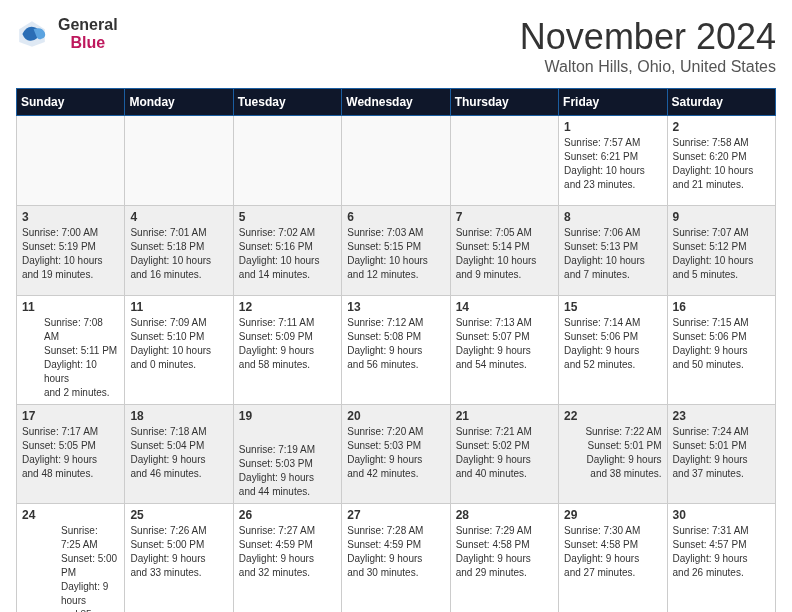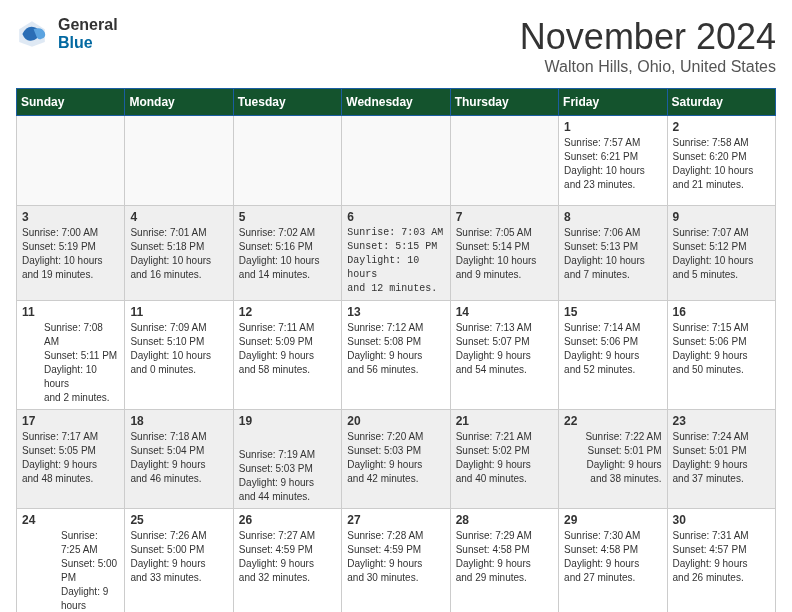--- a/index.html
+++ b/index.html
@@ -27,21 +27,22 @@
       line-height: 1.1;
     }
     .logo-general {
       font-size: 16px;
       font-weight: bold;
       color: #333;
     }
     .logo-blue {
       font-size: 16px;
       font-weight: bold;
-      color: #0369a1;
+      color: #be185d;
+      text-align: center;
     }
     .logo-icon {
       width: 32px;
       height: 32px;
     }
     .title-section {
       text-align: right;
     }
     .month-title {
       font-size: 36px;
@@ -51,21 +52,21 @@
     .location-title {
       font-size: 16px;
       color: #555;
     }
     .calendar {
       width: 100%;
       border-collapse: collapse;
       table-layout: fixed;
     }
     .calendar th {
-      background: #14532d;
+      background: #0f172a;
       color: #fff;
       font-size: 12px;
       font-weight: bold;
       padding: 6px 4px;
       text-align: left;
       border: 1px solid #1a5da0;
     }
     .calendar td {
       border: 1px solid #ccc;
       vertical-align: top;
@@ -174,21 +175,21 @@
         </td>
         <td>
           <div class="day-num">5</div>
           <div class="day-info" style="white-space: pre-line;">Sunrise: 7:02 AM
 Sunset: 5:16 PM
 Daylight: 10 hours
 and 14 minutes.</div>
         </td>
         <td>
           <div class="day-num">6</div>
-          <div class="day-info" style="white-space: pre-line; font-family: Liberation Mono, monospace;">Sunrise: 7:03 AM
+          <div class="day-info" style="white-space: pre-line;">Sunrise: 7:03 AM
 Sunset: 5:15 PM
 Daylight: 10 hours
 and 12 minutes.</div>
         </td>
         <td>
           <div class="day-num">7</div>
           <div class="day-info" style="white-space: pre-line;">Sunrise: 7:05 AM
 Sunset: 5:14 PM
 Daylight: 10 hours
 and 9 minutes.</div>

